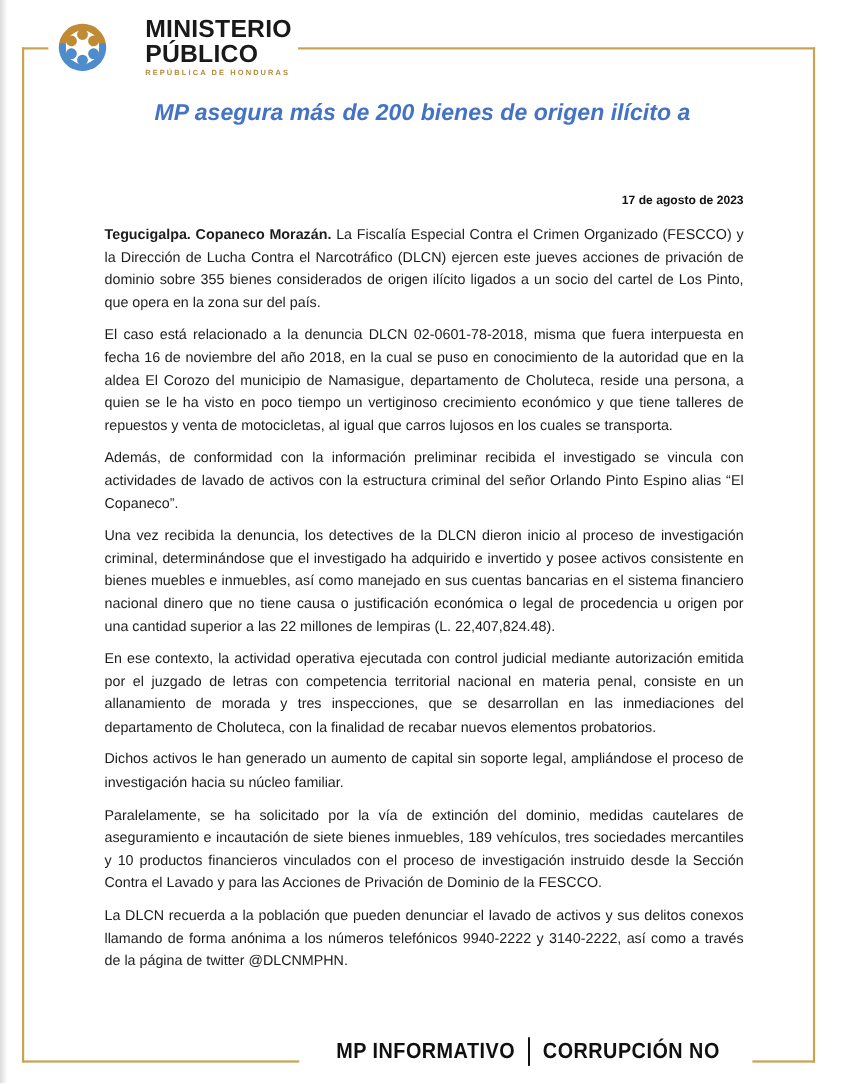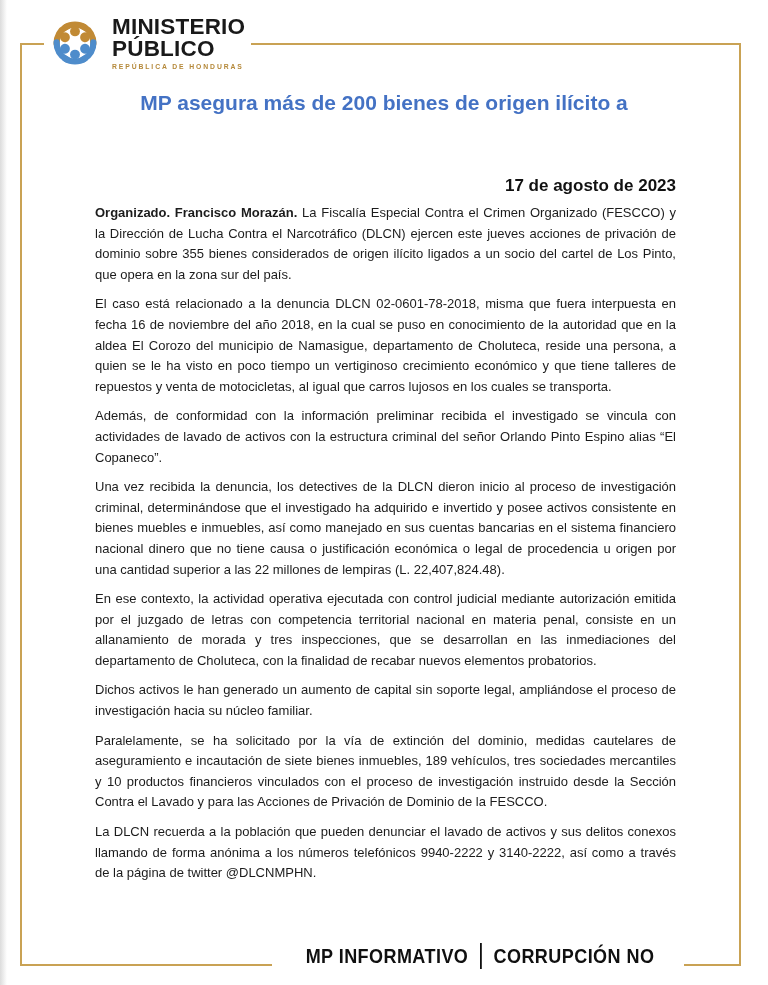--- a/index.html
+++ b/index.html
@@ -25,36 +25,36 @@
   .hline{height:2px;}
   .vline{width:2px;}
   .frame-top-left{left:20px;top:43px;width:25px;}
   .frame-top-right{left:223px;top:43px;width:518px;}
   .frame-left{left:20px;top:43px;height:923px;}
   .frame-right{left:739px;top:43px;height:923px;}
   .frame-bottom-left{left:20px;top:964px;width:252px;}
   .frame-bottom-right{left:684px;top:964px;width:57px;}
 
   
-  .logo-wrap{position:absolute;left:44px;top:10px;display:flex;align-items:center;background:#fff;padding:2px 6px 2px 2px;}
+  .logo-wrap{position:absolute;left:44px;top:10px;display:flex;align-items:center;background:#fff;padding:2px 6px 2px 2px;gap:20px;}
   .logo-svg{width:58px;height:62px;flex:0 0 auto;}
   .org-names{margin-left:8px;display:flex;flex-direction:column;}
   .org-line{font-size:22.5px;font-weight:700;line-height:22px;color:#191919;letter-spacing:.2px;}
   .org-sub{margin-top:3px;font-size:6.8px;font-weight:700;letter-spacing:1.9px;color:var(--sub-gold);}
 
   
   .title{
     position:absolute;left:60px;right:60px;top:86px;text-align:center;
     color:var(--title-blue);font-weight:700;font-size:21px;line-height:33px;
   }
-  .title span{display:block;}
+  .title span{display:block;font-style:italic;}
 
   
   .date-line{
-    position:absolute;right:92px;top:176px;font-size:17px;font-weight:700;color:#111;margin-left:44px;
+    position:absolute;right:92px;top:176px;font-size:11px;font-weight:700;color:#111;margin-left:44px;
   }
 
   
   .article-body{
     position:absolute;left:95px;top:203px;width:581px;
     font-size:13px;line-height:20.6px;text-align:justify;color:var(--ink);
   }
   .article-body p{margin:0 0 9px 0;}
   .article-body p:last-child{margin-bottom:16px;}
   .article-body .lead{font-weight:700;}
@@ -120,21 +120,21 @@
     </div>
   </div>
 
   <div class="title">
     <span>MP asegura más de 200 bienes de origen ilícito a</span>
   </div>
 
   <div class="date-line">17 de agosto de 2023</div>
 
   <div class="article-body">
-    <p><strong class="lead">Organizado. Francisco Morazán.</strong><span> La Fiscalía Especial Contra el Crimen Organizado (FESCCO) y la Dirección de Lucha Contra el Narcotráfico (DLCN) ejercen este jueves acciones de privación de dominio sobre 355 bienes considerados de origen ilícito ligados a un socio del cartel de Los Pinto, que opera en la zona sur del país.</span></p>
+    <p><strong class="lead">Tegucigalpa. Copaneco Morazán.</strong><span> La Fiscalía Especial Contra el Crimen Organizado (FESCCO) y la Dirección de Lucha Contra el Narcotráfico (DLCN) ejercen este jueves acciones de privación de dominio sobre 355 bienes considerados de origen ilícito ligados a un socio del cartel de Los Pinto, que opera en la zona sur del país.</span></p>
 
     <p><span>El caso está relacionado a la denuncia DLCN 02-0601-78-2018, misma que fuera interpuesta en fecha 16 de noviembre del año 2018, en la cual se puso en conocimiento de la autoridad que en la aldea El Corozo del municipio de Namasigue, departamento de Choluteca, reside una persona, a quien se le ha visto en poco tiempo un vertiginoso crecimiento económico y que tiene talleres de repuestos y venta de motocicletas, al igual que carros lujosos en los cuales se transporta.</span></p>
 
     <p><span>Además, de conformidad con la información preliminar recibida el investigado se vincula con actividades de lavado de activos con la estructura criminal del señor Orlando Pinto Espino alias “El Copaneco”.</span></p>
 
     <p><span>Una vez recibida la denuncia, los detectives de la DLCN dieron inicio al proceso de investigación criminal, determinándose que el investigado ha adquirido e invertido y posee activos consistente en bienes muebles e inmuebles, así como manejado en sus cuentas bancarias en el sistema financiero nacional dinero que no tiene causa o justificación económica o legal de procedencia u origen por una cantidad superior a las 22 millones de lempiras (L. 22,407,824.48).</span></p>
 
     <p><span>En ese contexto, la actividad operativa ejecutada con control judicial mediante autorización emitida por el juzgado de letras con competencia territorial nacional en materia penal, consiste en un allanamiento de morada y tres inspecciones, que se desarrollan en las inmediaciones del departamento de Choluteca, con la finalidad de recabar nuevos elementos probatorios.</span></p>
 
     <p><span>Dichos activos le han generado un aumento de capital sin soporte legal, ampliándose el proceso de investigación hacia su núcleo familiar.</span></p>

